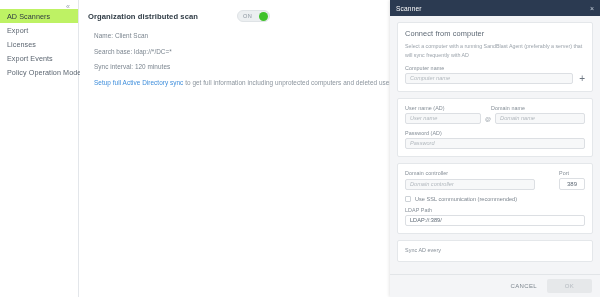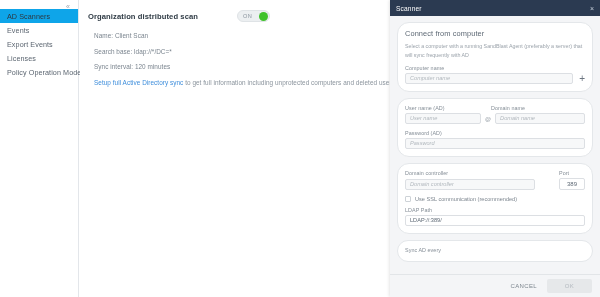--- a/index.html
+++ b/index.html
@@ -32,21 +32,21 @@
     height: 14px;
     display: flex; align-items: center;
     padding-left: 7px;
     font-size: 7.2px;
     color: #5b6570;
     letter-spacing: .08px;
     cursor: pointer;
     white-space: nowrap;
   }
   .nav-item.active {
-    background: #0ea5e9;
+    background: #bef264;
     color: #2d3740;
   }
 
   
   .main {
     position: absolute; left: 80px; top: 0;
     width: 310px; height: 297px;
     background: #ffffff;
     padding: 7px 0 0 8px;
   }
@@ -110,21 +110,21 @@
     cursor: pointer; line-height: 1;
   }
   .modal-body {
     flex: 1 1 auto;
     padding: 6px 7px 0 7px;
     overflow: hidden;
   }
   .card {
     background: #ffffff;
     border: 1px solid #e4e7ea;
-    border-radius: 12px;
+    border-radius: 2px;
     padding: 6px 7px 7px 7px;
     margin-bottom: 6px;
   }
   .card-title {
     font-size: 7.4px; color: #5d6874;
     margin-bottom: 4px; letter-spacing: .1px;
   }
   .card-desc {
     font-size: 5.3px; color: #9aa2aa;
     line-height: 1.75; margin-bottom: 4px;
@@ -198,27 +198,27 @@
 <body>
 
 <div id="app">
 
   <div class="sidebar">
     <div class="collapse-row">«</div>
     <div class="nav-item active">
       <span>AD Scanners</span>
     </div>
     <div class="nav-item">
-      <span>Events</span>
+      <span>Export</span>
+    </div>
+    <div class="nav-item">
+      <span>Licenses</span>
     </div>
     <div class="nav-item">
       <span>Export Events</span>
-    </div>
-    <div class="nav-item">
-      <span>Licenses</span>
     </div>
     <div class="nav-item">
       <span>Policy Operation Mode</span>
     </div>
   </div>
 
   <div class="main">
     <div class="main-header">
       <div class="main-title">Organization distributed scan</div>
       <div class="toggle">

